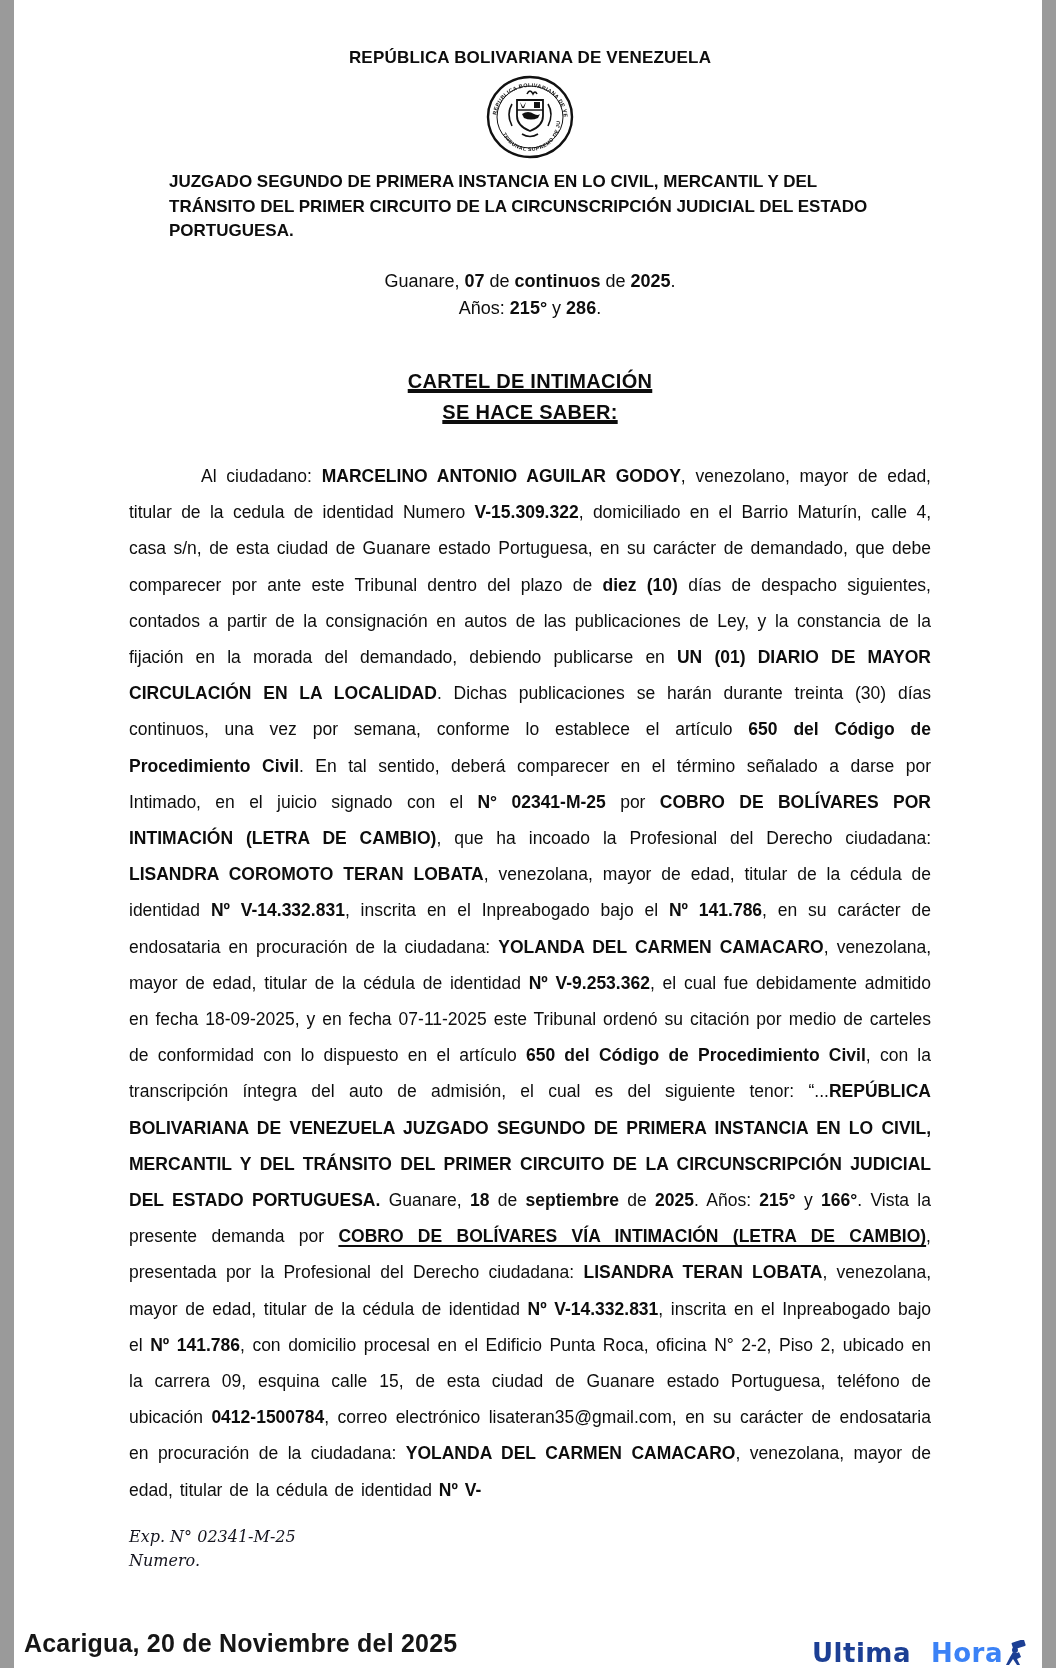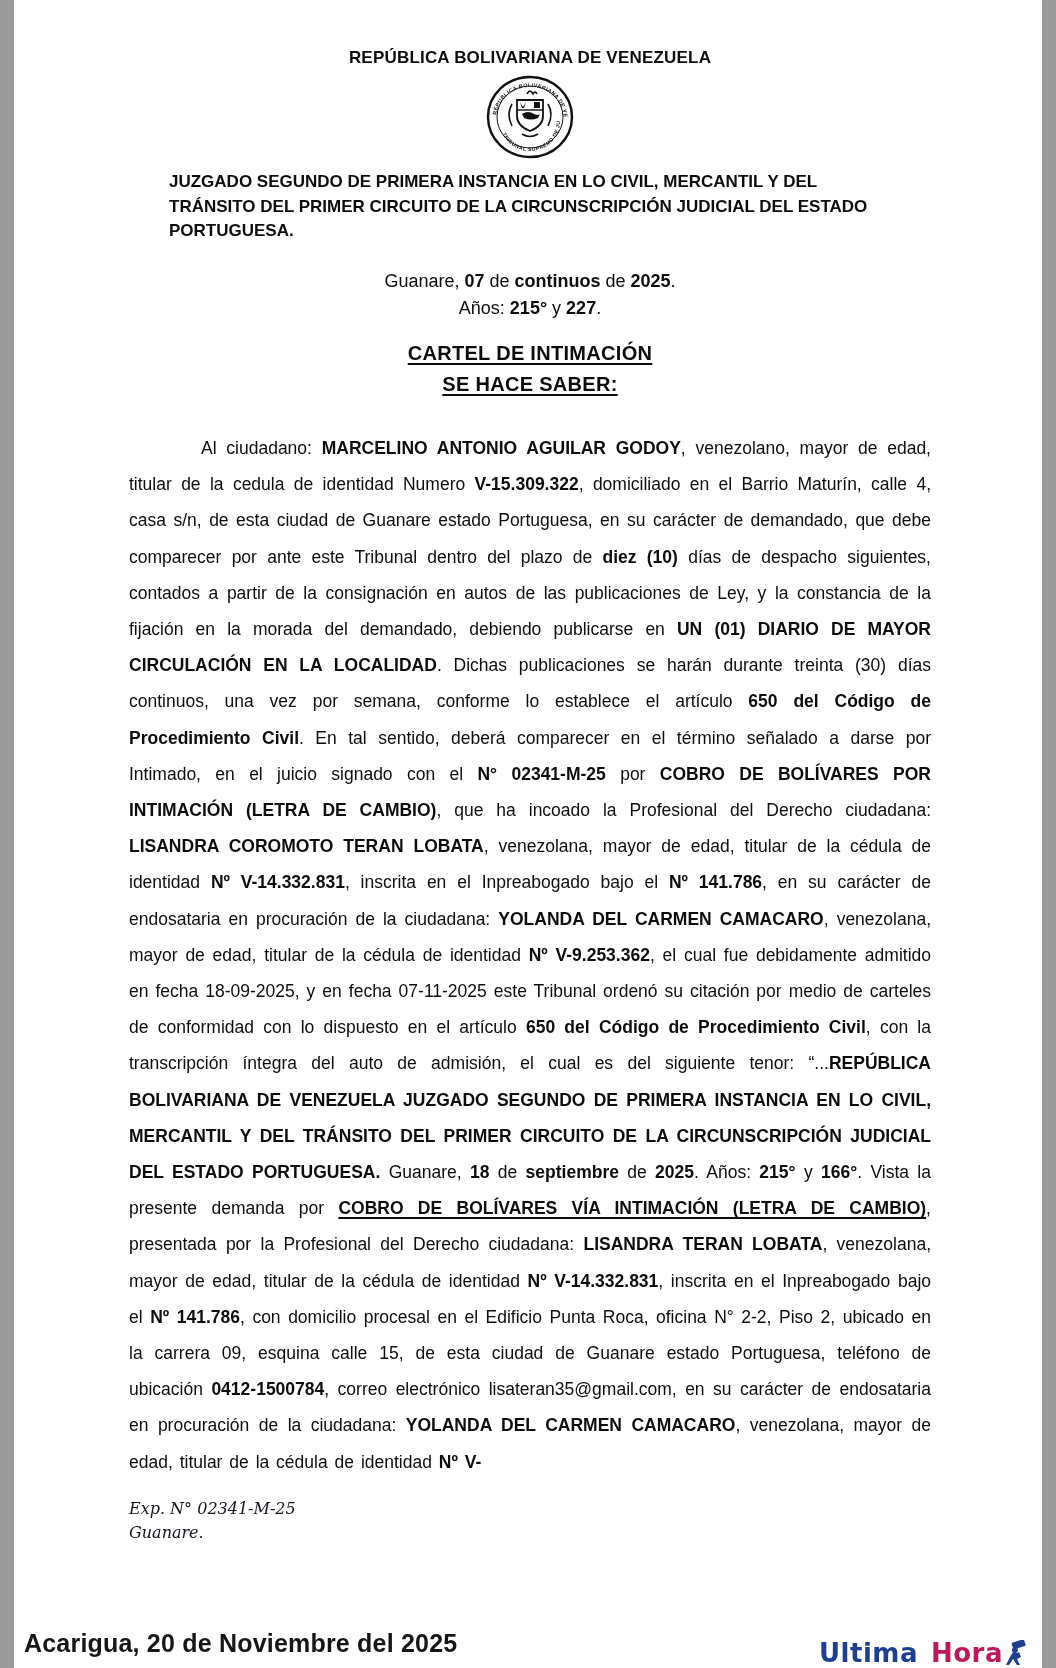--- a/index.html
+++ b/index.html
@@ -33,22 +33,23 @@
     margin:6px 40px 0 40px;
   }
   .date-block{
     text-align:center;
     font-size:18px;
     margin-top:24px;
     line-height:1.5;
   }
   .titles{
     text-align:center;
-    margin-top:16px;
+    margin-top:44px;
     line-height:1.55;
+    text-decoration:underline;
   }
   .title-main,.title-sub{
     font-weight:bold;
     font-size:20px;
     text-decoration:underline;
     text-decoration-thickness:2px;
     text-underline-offset:3px;
     letter-spacing:.3px;
   }
   .body-par{
@@ -86,21 +87,21 @@
     right:14px;bottom:0;
     font-weight:bold;
     font-size:26px;
     letter-spacing:.5px;
     display:flex;
     align-items:flex-end;
     gap:3px;
     font-family:"DejaVu Sans",sans-serif;
   }
   .logo .p1{color:#1c3f94;}
-  .logo .p2{color:#be185d;margin-left:10px;}
+  .logo .p2{color:#3b82f6;margin-left:17px;}
   .logo svg{display:block;margin-bottom:2px;}
   .seal-svg{display:inline-block;}
 </style>
 </head>
 <body>
 
 <div class="page">
   <div class="doc">
 
     <div class="republic">REPÚBLICA BOLIVARIANA DE VENEZUELA</div>
@@ -129,33 +130,33 @@
         <path d="M28,30 q-6,10 0,22" fill="none" stroke="#111" stroke-width="1.6"></path>
         <path d="M64,30 q6,10 0,22" fill="none" stroke="#111" stroke-width="1.6"></path>
         <path d="M38,60 q8,5 16,0" fill="none" stroke="#111" stroke-width="1.6"></path>
       </svg>
     </div>
 
     <div class="court-name">JUZGADO SEGUNDO DE PRIMERA INSTANCIA EN LO CIVIL, MERCANTIL Y DEL TRÁNSITO DEL PRIMER CIRCUITO DE LA CIRCUNSCRIPCIÓN JUDICIAL DEL ESTADO PORTUGUESA.</div>
 
     <div class="date-block">
       <div><span>Guanare, </span><b>07</b><span> de </span><b>continuos</b><span> de </span><b>2025</b><span>.</span></div>
-      <div><span>Años: </span><b>215°</b><span> y </span><b>227</b><span>.</span></div>
+      <div><span>Años: </span><b>215°</b><span> y </span><b>286</b><span>.</span></div>
     </div>
 
     <div class="titles">
       <div class="title-main">CARTEL DE INTIMACIÓN</div>
       <div class="title-sub">SE HACE SABER:</div>
     </div>
 
     <p class="body-par"><span>Al ciudadano: </span><b>MARCELINO ANTONIO AGUILAR GODOY</b><span>, venezolano, mayor de edad, titular de la cedula de identidad Numero </span><b>V-15.309.322</b><span>, domiciliado en el Barrio Maturín, calle 4, casa s/n, de esta ciudad de Guanare estado Portuguesa, en su carácter de demandado,  que debe comparecer por ante este Tribunal dentro del plazo de </span><b>diez (10)</b><span> días de despacho siguientes, contados a partir de la consignación en autos de las publicaciones de Ley, y la constancia de la fijación en la morada del demandado, debiendo publicarse en </span><b>UN (01) DIARIO DE MAYOR CIRCULACIÓN EN LA LOCALIDAD</b><span>. Dichas publicaciones se harán durante treinta (30) días continuos, una vez por semana, conforme lo establece el artículo </span><b>650 del Código de Procedimiento Civil</b><span>. En tal sentido, deberá comparecer en el término señalado a darse por Intimado, en el juicio signado con el </span><b>N° 02341-M-25</b><span> por </span><b>COBRO DE BOLÍVARES POR INTIMACIÓN (LETRA DE CAMBIO)</b><span>, que ha incoado la Profesional del Derecho ciudadana: </span><b>LISANDRA COROMOTO TERAN LOBATA</b><span>, venezolana, mayor de edad, titular de la cédula de identidad </span><b>Nº V-14.332.831</b><span>, inscrita en el Inpreabogado bajo el </span><b>Nº 141.786</b><span>, en su carácter de endosataria en procuración de la ciudadana: </span><b>YOLANDA DEL CARMEN CAMACARO</b><span>, venezolana, mayor de edad, titular de la cédula de identidad </span><b>Nº V-9.253.362</b><span>, el cual fue debidamente admitido en fecha 18-09-2025, y en fecha 07-11-2025 este Tribunal ordenó su citación por medio de carteles de conformidad con lo dispuesto en el artículo </span><b>650 del Código de Procedimiento Civil</b><span>, con la transcripción íntegra del auto de admisión, el cual es del siguiente tenor: “...</span><b>REPÚBLICA BOLIVARIANA DE VENEZUELA JUZGADO SEGUNDO DE PRIMERA INSTANCIA EN LO CIVIL, MERCANTIL Y DEL TRÁNSITO DEL PRIMER CIRCUITO DE LA CIRCUNSCRIPCIÓN JUDICIAL DEL ESTADO PORTUGUESA.</b><span> Guanare, </span><b>18</b><span> de </span><b>septiembre</b><span> de </span><b>2025</b><span>. Años: </span><b>215°</b><span> y </span><b>166°</b><span>. Vista la presente demanda por </span><b class="u">COBRO DE BOLÍVARES VÍA INTIMACIÓN (LETRA DE CAMBIO)</b><span>, presentada por la Profesional del Derecho ciudadana: </span><b>LISANDRA TERAN LOBATA</b><span>, venezolana, mayor de edad, titular de la cédula de identidad </span><b>Nº V-14.332.831</b><span>, inscrita en el Inpreabogado bajo el </span><b>Nº 141.786</b><span>, con domicilio procesal en el Edificio Punta Roca, oficina N° 2-2, Piso 2, ubicado en la carrera  09, esquina calle 15, de esta ciudad de  Guanare estado Portuguesa, teléfono de ubicación </span><b>0412-1500784</b><span>, correo electrónico lisateran35@gmail.com, en su carácter de endosataria en procuración de la ciudadana: </span><b>YOLANDA DEL CARMEN CAMACARO</b><span>, venezolana, mayor de edad, titular de la cédula de identidad </span><b>Nº V-</b></p>
 
     <div class="exp-block">
       <div>Exp. N° 02341-M-25</div>
-      <div>Guanare.</div>
+      <div>Numero.</div>
     </div>
 
   </div>
 
   <div class="bottom-date">Acarigua, 20 de Noviembre del 2025</div>
 
   <div class="logo">
     <span class="p1">Ultima</span>
     <span class="p2">Hora</span>
     <svg width="22" height="26" viewBox="0 0 22 26" xmlns="http://www.w3.org/2000/svg">

